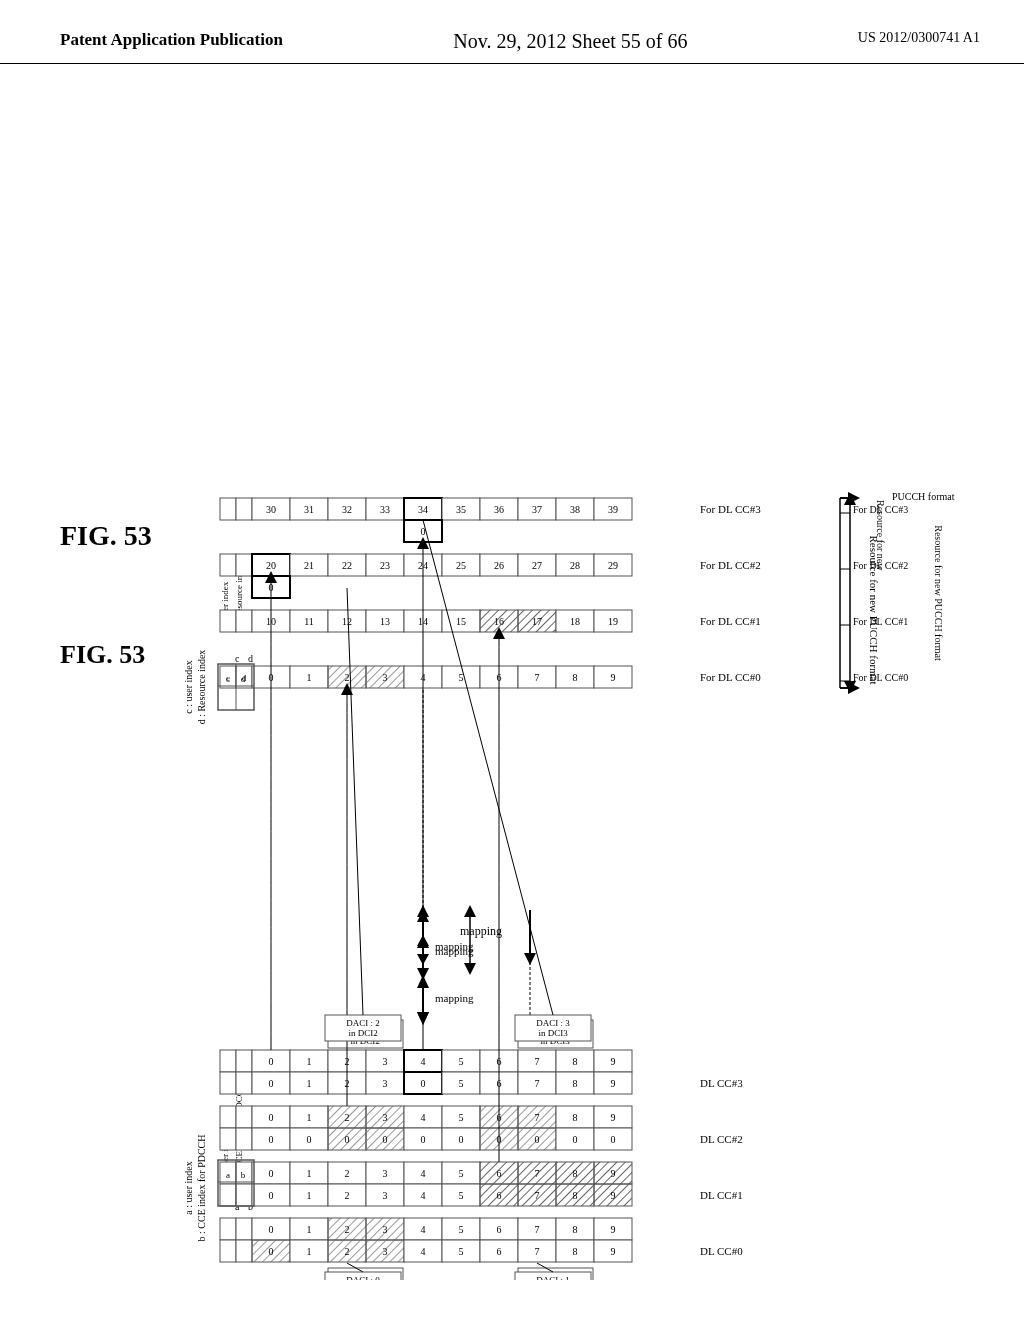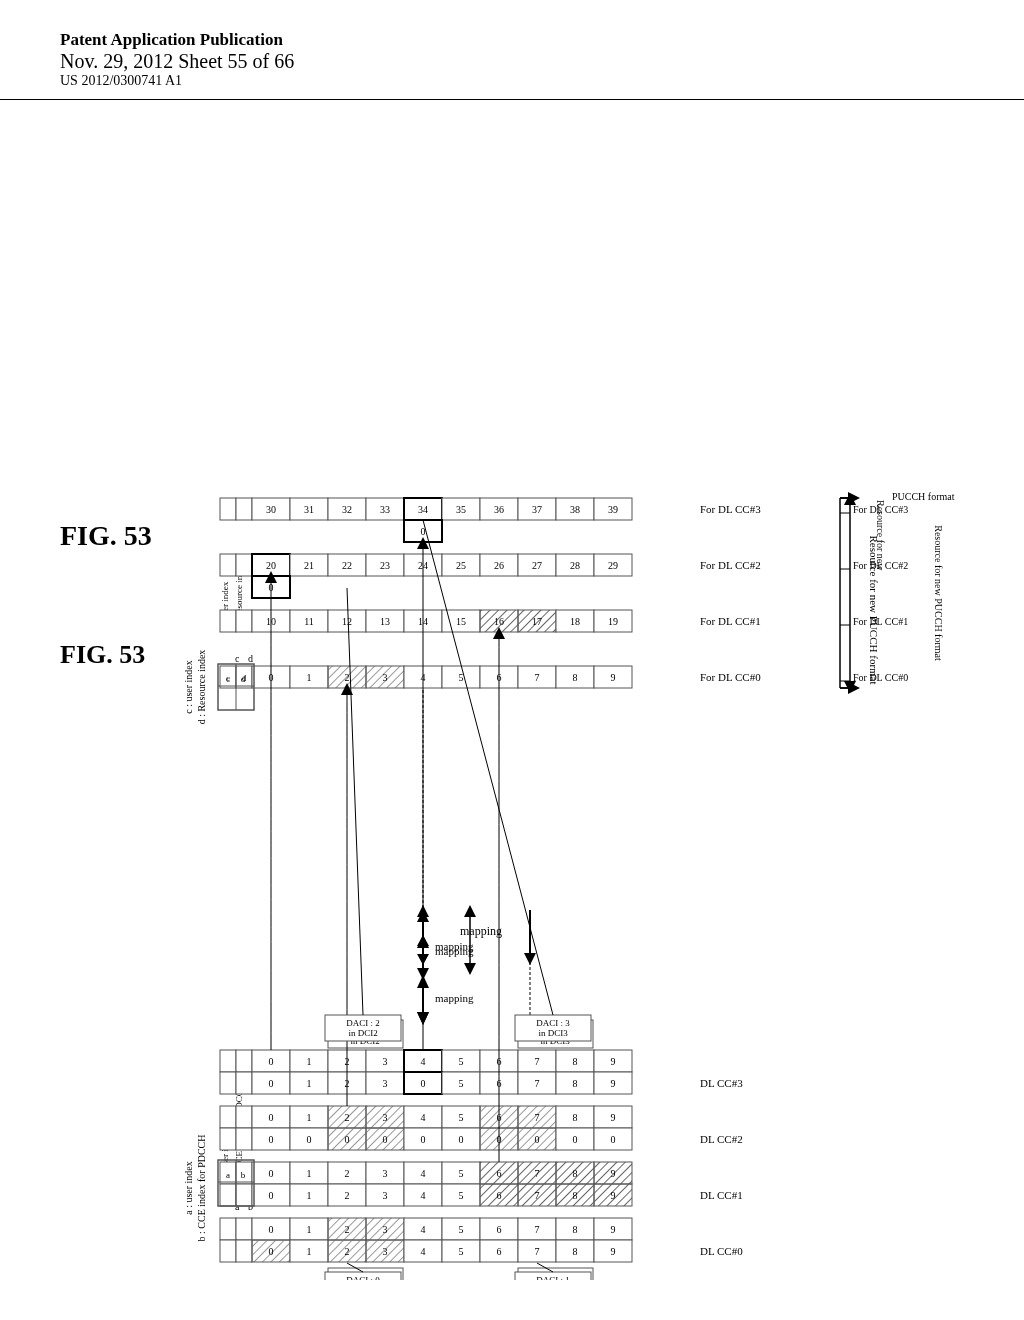--- a/index.html
+++ b/index.html
@@ -11,21 +11,20 @@
       overflow: hidden;
       position: relative;
     }
 
     .page-header {
       display: flex;
       justify-content: space-between;
       align-items: flex-start;
       padding: 30px 44px 10px 60px;
       border-bottom: 1px solid #000;
-      flex-direction: column;
     }
 
     .header-left {
       font-weight: bold;
       font-size: 17px;
     }
 
     .header-center {
       font-size: 20px;
       text-align: center;

